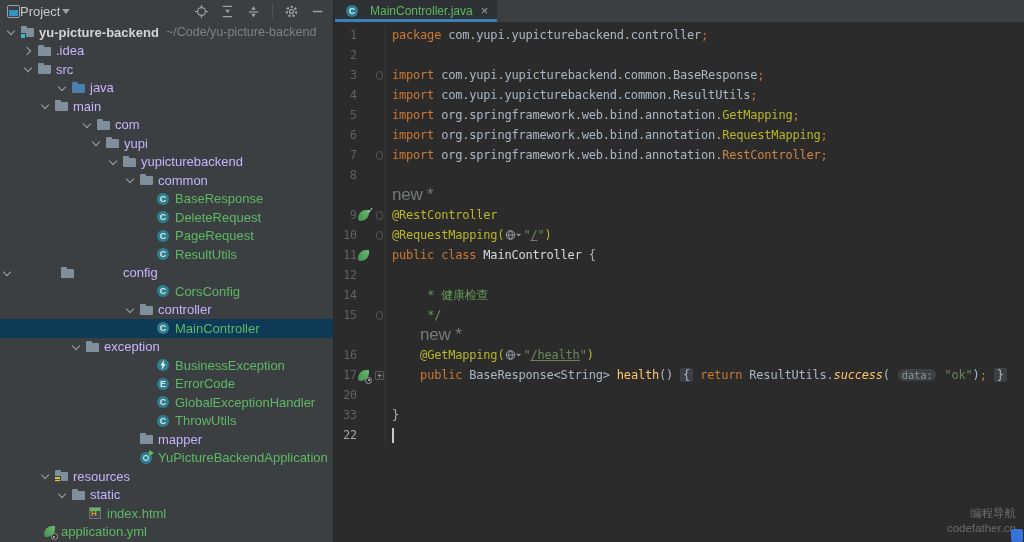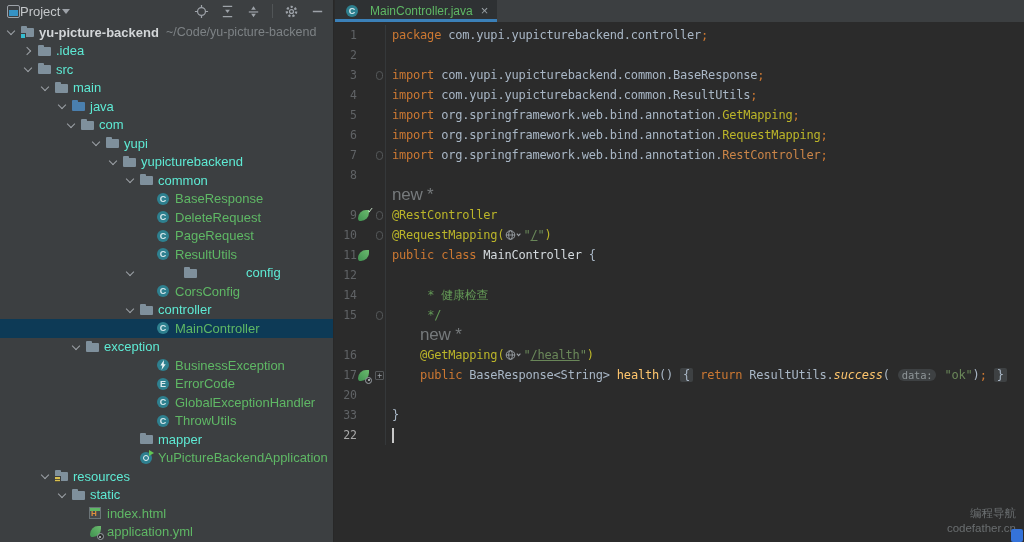--- a/index.html
+++ b/index.html
@@ -26,21 +26,21 @@
   .hdr-icons svg { display:block; }
   .hdr-sep { width:1px; height:14px; background:#515557; }
 
   .tree { position:absolute; top:23px; left:0; right:0; bottom:0; overflow:hidden; }
   .tree-row { height:18.5px; display:flex; align-items:center; white-space:nowrap; cursor:default; }
   .tree-row.selected { background:#0d3a56; }
   .chev { width:15px; height:18px; position:relative; flex:none; }
   .chev.open::before  { content:''; position:absolute; left:4px; top:5px; width:5px; height:5px; border-right:1.4px solid #9da2a8; border-bottom:1.4px solid #9da2a8; transform:rotate(45deg); }
   .chev.closed::before{ content:''; position:absolute; left:3px; top:6px; width:5px; height:5px; border-right:1.4px solid #9da2a8; border-bottom:1.4px solid #9da2a8; transform:rotate(-45deg); }
   .ticon { width:16px; height:14px; display:flex; align-items:center; justify-content:center; flex:none; margin-right:4px; }
-  .tree-label { color:#5eead4; }
+  .tree-label { color:#c4b5fd; }
   .tree-label.green { color:#5fb865; }
   .tree-label.bold { font-weight:bold; color:#d3d6d8; }
   .tree-suffix { color:#7d8285; margin-left:7px; font-size:12.5px; }
 
   
   .fico { position:relative; width:13px; height:12px; display:inline-block; }
   .fico .ftab { position:absolute; left:0; top:0; width:6px; height:3px; background:#7f909c; border-radius:1px 1px 0 0; }
   .fico .fbody{ position:absolute; left:0; top:2px; width:13px; height:9px; background:#7f909c; border-radius:1px; }
   .fico.src .ftab, .fico.src .fbody { background:#4a7fae; }
   .fbadge-proj { position:absolute; left:-1px; bottom:-1px; width:6px; height:6px; background:#35bdd0; border:1px solid #3c3f41; }
@@ -178,41 +178,41 @@
         <div class="tree-row" style="padding-left: 21px;">
           <span class="chev open"></span>
           <span class="ticon">
             <span class="fico">
               <span class="ftab"></span>
               <span class="fbody"></span>
             </span>
           </span>
           <span class="tree-label">src</span>
         </div>
+        <div class="tree-row" style="padding-left: 55px;">
+          <span class="chev open"></span>
+          <span class="ticon">
+            <span class="fico src">
+              <span class="ftab"></span>
+              <span class="fbody"></span>
+            </span>
+          </span>
+          <span class="tree-label">java</span>
+        </div>
         <div class="tree-row" style="padding-left: 38px;">
           <span class="chev open"></span>
           <span class="ticon">
             <span class="fico">
               <span class="ftab"></span>
               <span class="fbody"></span>
             </span>
           </span>
           <span class="tree-label">main</span>
         </div>
-        <div class="tree-row" style="padding-left: 55px;">
-          <span class="chev open"></span>
-          <span class="ticon">
-            <span class="fico src">
-              <span class="ftab"></span>
-              <span class="fbody"></span>
-            </span>
-          </span>
-          <span class="tree-label">java</span>
-        </div>
-        <div class="tree-row" style="padding-left: 56px; margin-left: 8px;">
+        <div class="tree-row" style="padding-left: 80px;">
           <span class="chev open"></span>
           <span class="ticon">
             <span class="fico">
               <span class="ftab"></span>
               <span class="fbody"></span>
             </span>
           </span>
           <span class="tree-label">com</span>
         </div>
         <div class="tree-row" style="padding-left: 89px;">
@@ -266,21 +266,21 @@
           </span>
           <span class="tree-label green">PageRequest</span>
         </div>
         <div class="tree-row" style="padding-left: 140px;">
           <span class="chev none"></span>
           <span class="ticon">
             <span class="circ">C</span>
           </span>
           <span class="tree-label green">ResultUtils</span>
         </div>
-        <div class="tree-row" style="padding-left: 123px; gap: 44px;">
+        <div class="tree-row" style=" gap: 44px;">
           <span class="chev open"></span>
           <span class="ticon">
             <span class="fico">
               <span class="ftab"></span>
               <span class="fbody"></span>
             </span>
           </span>
           <span class="tree-label">config</span>
         </div>
         <div class="tree-row" style="padding-left: 140px;">
@@ -393,21 +393,21 @@
         <div class="tree-row" style="padding-left: 72px;">
           <span class="chev none"></span>
           <span class="ticon">
             <span class="htmlic">
               <span class="htmltop"></span>
               <span class="htmlh">H</span>
             </span>
           </span>
           <span class="tree-label green">index.html</span>
         </div>
-        <div class="tree-row" style="padding-left: 72px;">
+        <div class="tree-row" style="padding-left: 26px;">
           <span class="chev none"></span>
           <span class="ticon">
             <span class="leafwrap">
               <span class="leaf"></span>
               <span class="leafgear"></span>
             </span>
           </span>
           <span class="tree-label green">application.yml</span>
         </div>
       </div>

